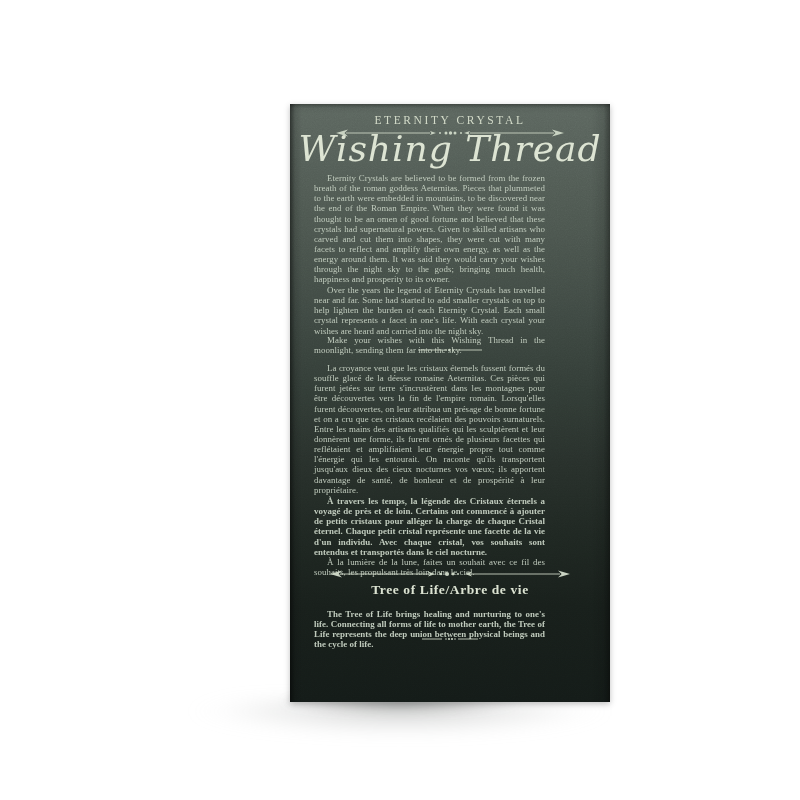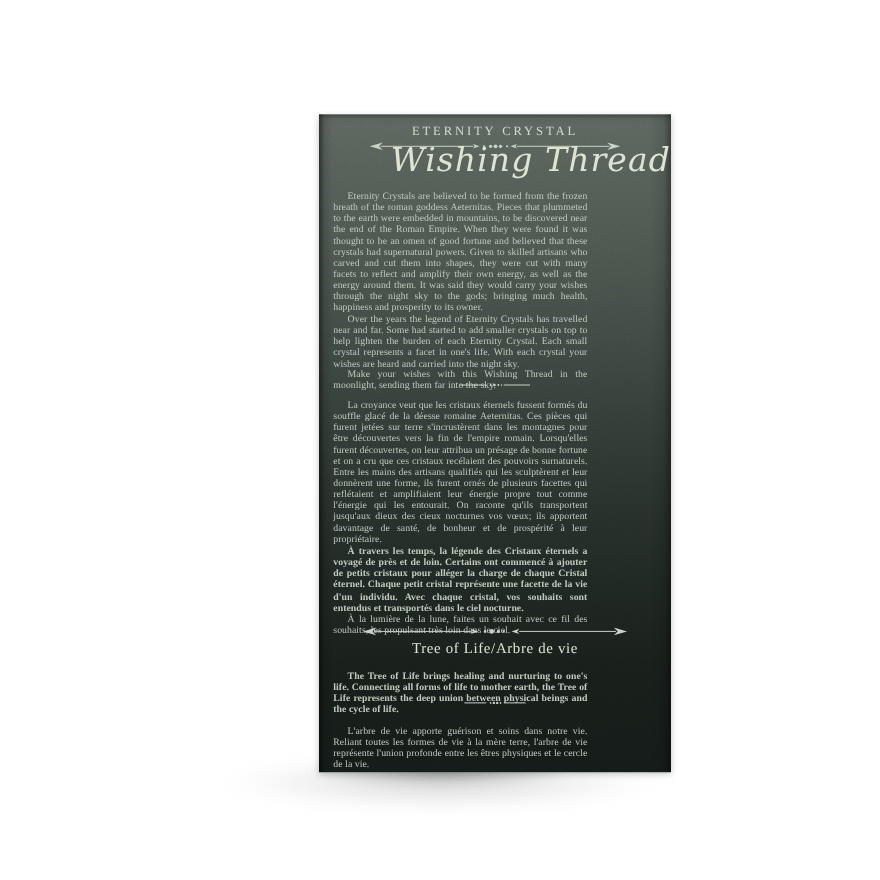--- a/index.html
+++ b/index.html
@@ -41,44 +41,44 @@
 
   .brand {
     position: absolute; top: 10px; left: 0; width: 100%;
     text-align: center;
     font-size: 11.5px; letter-spacing: 2.6px; font-weight: normal;
     color: #d3dbc9;
   }
   .ornament-header { position: absolute; top: 24px; left: 50%; transform: translateX(-50%); }
   .title {
     position: absolute; top: 24px; left: 0; width: 100%;
-    text-align: right;
+    text-align: center;
     font-family: "DejaVu Serif", serif; font-style: italic;
-    font-size: 30px; letter-spacing: 1px;
+    font-size: 36px; letter-spacing: 1px;
     color: #dde4d3;
   }
 
   .para {
-    position: absolute; left: 13px; width: 231px;
+    position: absolute; left: 24px; width: 231px;
     font-size: 8.9px; line-height: 10.15px;
     text-align: justify; text-indent: 13px;
     color: #c0cbbd;
     letter-spacing: 0.05px;
   }
   .p-en1 { top: 60px; }
   .p-en2 { top: 172px; }
   .p-en3 { top: 222px; }
   .div-small-1 { position: absolute; top: 242px; left: 50%; transform: translateX(-50%); }
   .p-fr1 { top: 250px; }
   .p-fr2 { top: 383px; font-weight: bold; }
   .p-fr3 { top: 444px; }
   .div-large { position: absolute; top: 465px; left: 50%; transform: translateX(-50%); }
   .tree-heading {
     position: absolute; top: 478px; left: 0; width: 100%;
-    text-align: center; font-weight: normal;
+    text-align: center; font-weight: bold;
     font-size: 13.5px; letter-spacing: 0.6px;
     color: #dce3d2;
   }
   .p-tree-en { top: 496px; font-weight: bold; }
   .div-small-2 { position: absolute; top: 531px; left: 50%; transform: translateX(-50%); }
   .p-tree-fr { top: 546px; }
 
   .orn { display: block; }
   .orn path, .orn line { stroke: #c9d3c2; }
   .orn .fill { fill: #c9d3c2; stroke: none; }
@@ -157,17 +157,16 @@
 
       <svg class="orn div-small-2" width="56" height="8" viewBox="0 0 56 8">
         <path d="M0 4 H20" stroke-width="0.9" fill="none"></path>
         <path d="M36 4 H56" stroke-width="0.9" fill="none"></path>
         <circle class="fill" cx="24" cy="4" r="0.8"></circle>
         <circle class="fill" cx="27" cy="4" r="1.1"></circle>
         <circle class="fill" cx="30" cy="4" r="1.1"></circle>
         <circle class="fill" cx="33" cy="4" r="0.8"></circle>
       </svg>
 
-      <p class="para p-tree-fr">L'arbre de vie apporte guérison et soins dans notre vie. Reliant toutes les formes de vie à la mère terre, l'arbre de vie représente l'union profonde entre les êtres physiques et le cercle de la vie.</p>
 
     </div>
   </div>
 </div>
 
 </body></html>

